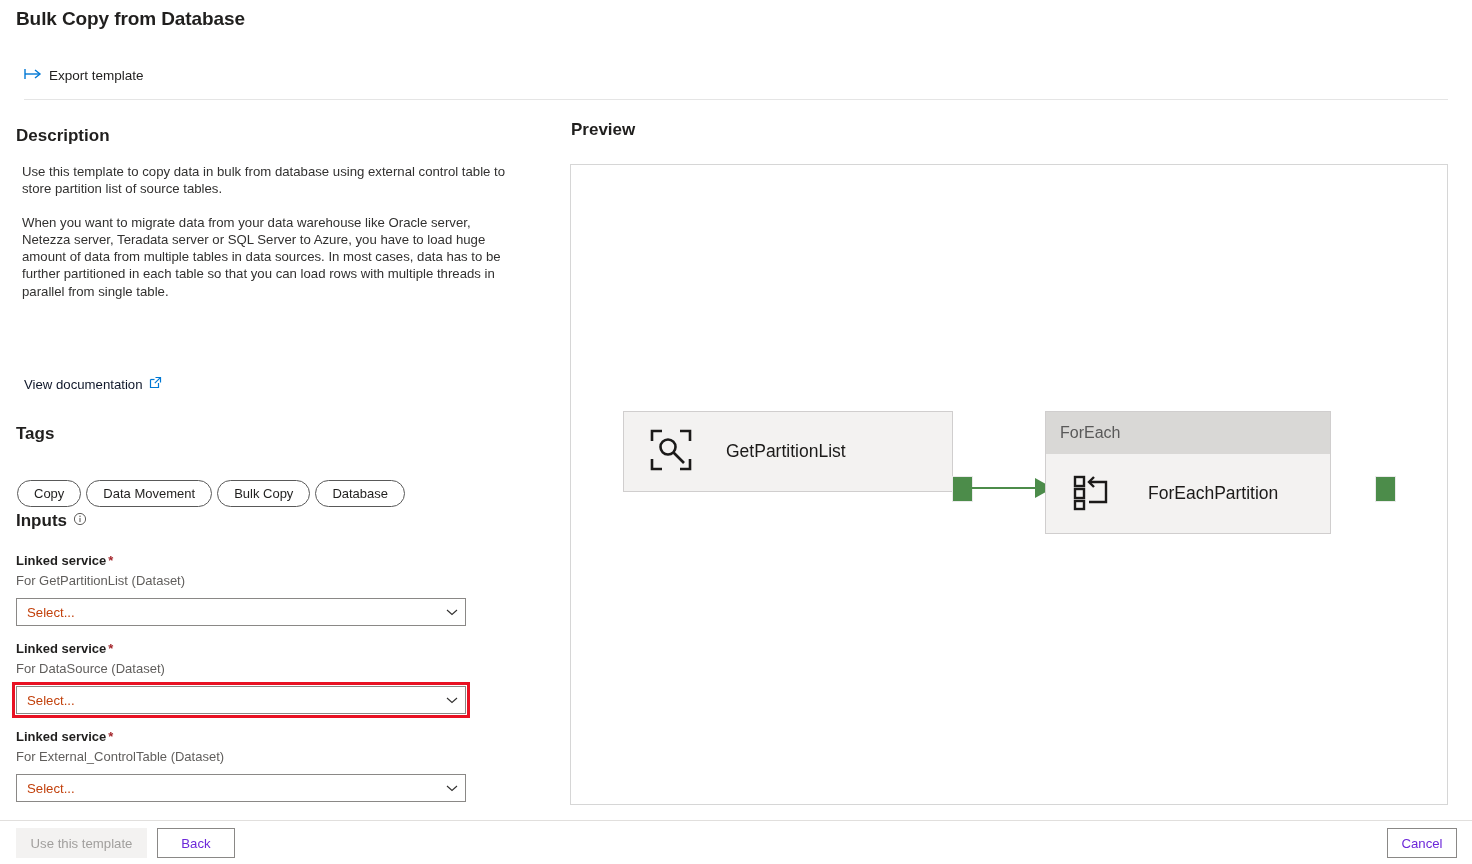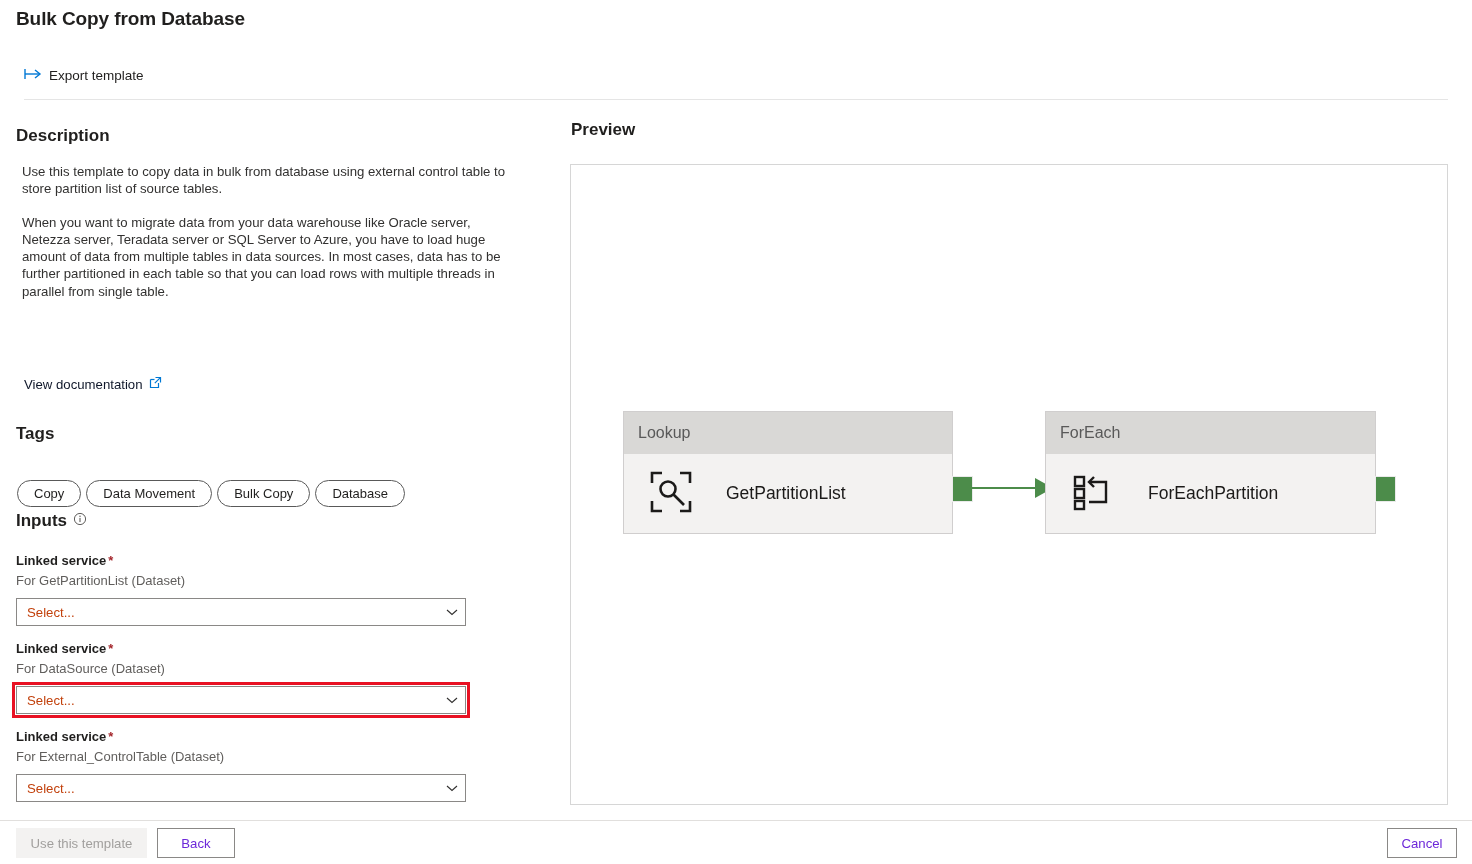--- a/index.html
+++ b/index.html
@@ -226,21 +226,20 @@
       <svg width="12" height="8" viewBox="0 0 12 8">
           <polyline points="1,2 6,6.5 11,2" fill="none" stroke="#323130" stroke-width="1.1"></polyline>
         </svg>
     </span>
   </div>
 
   <div class="preview-head">Preview</div>
   <div class="canvas">
 
     <div class="node" style="left:52px; top:246px; width:330px;">
-      <div class="node-head">Lookup</div>
       <div class="node-body">
         <span>
           <svg width="46" height="46" viewBox="0 0 46 46">
             <g fill="none" stroke="#1b1a19" stroke-width="2.6">
               <polyline points="4,14 4,4 14,4"></polyline>
               <polyline points="32,4 42,4 42,14"></polyline>
               <polyline points="42,32 42,42 32,42"></polyline>
               <polyline points="14,42 4,42 4,32"></polyline>
               <circle cx="20" cy="20" r="7.5"></circle>
               <line x1="25.5" y1="25.5" x2="36" y2="36"></line>
@@ -252,21 +251,21 @@
       <div class="port" style="left:328px; top:64px;"></div>
     </div>
 
     <div class="conn-line" style="left:382px; top:322px; width:88px;"></div>
     <span style="position:absolute; left:464px; top:312px;">
       <svg width="22" height="22" viewBox="0 0 22 22">
           <polygon points="0,1 18,11 0,21" fill="#4c8c4a"></polygon>
         </svg>
     </span>
 
-    <div class="node" style="left:474px; top:246px; width:331px;">
+    <div class="node" style="left:474px; top:246px; width:286px;">
       <div class="node-head">ForEach</div>
       <div class="node-body">
         <span>
           <svg width="46" height="46" viewBox="0 0 46 46">
             <g fill="none" stroke="#1b1a19" stroke-width="2.4">
               <rect x="5" y="8" width="9" height="9"></rect>
               <rect x="5" y="20" width="9" height="9"></rect>
               <rect x="5" y="32" width="9" height="8"></rect>
               <polyline points="19,13 36,13 36,33 19,33"></polyline>
               <polyline points="24,8 19,13 24,18"></polyline>

